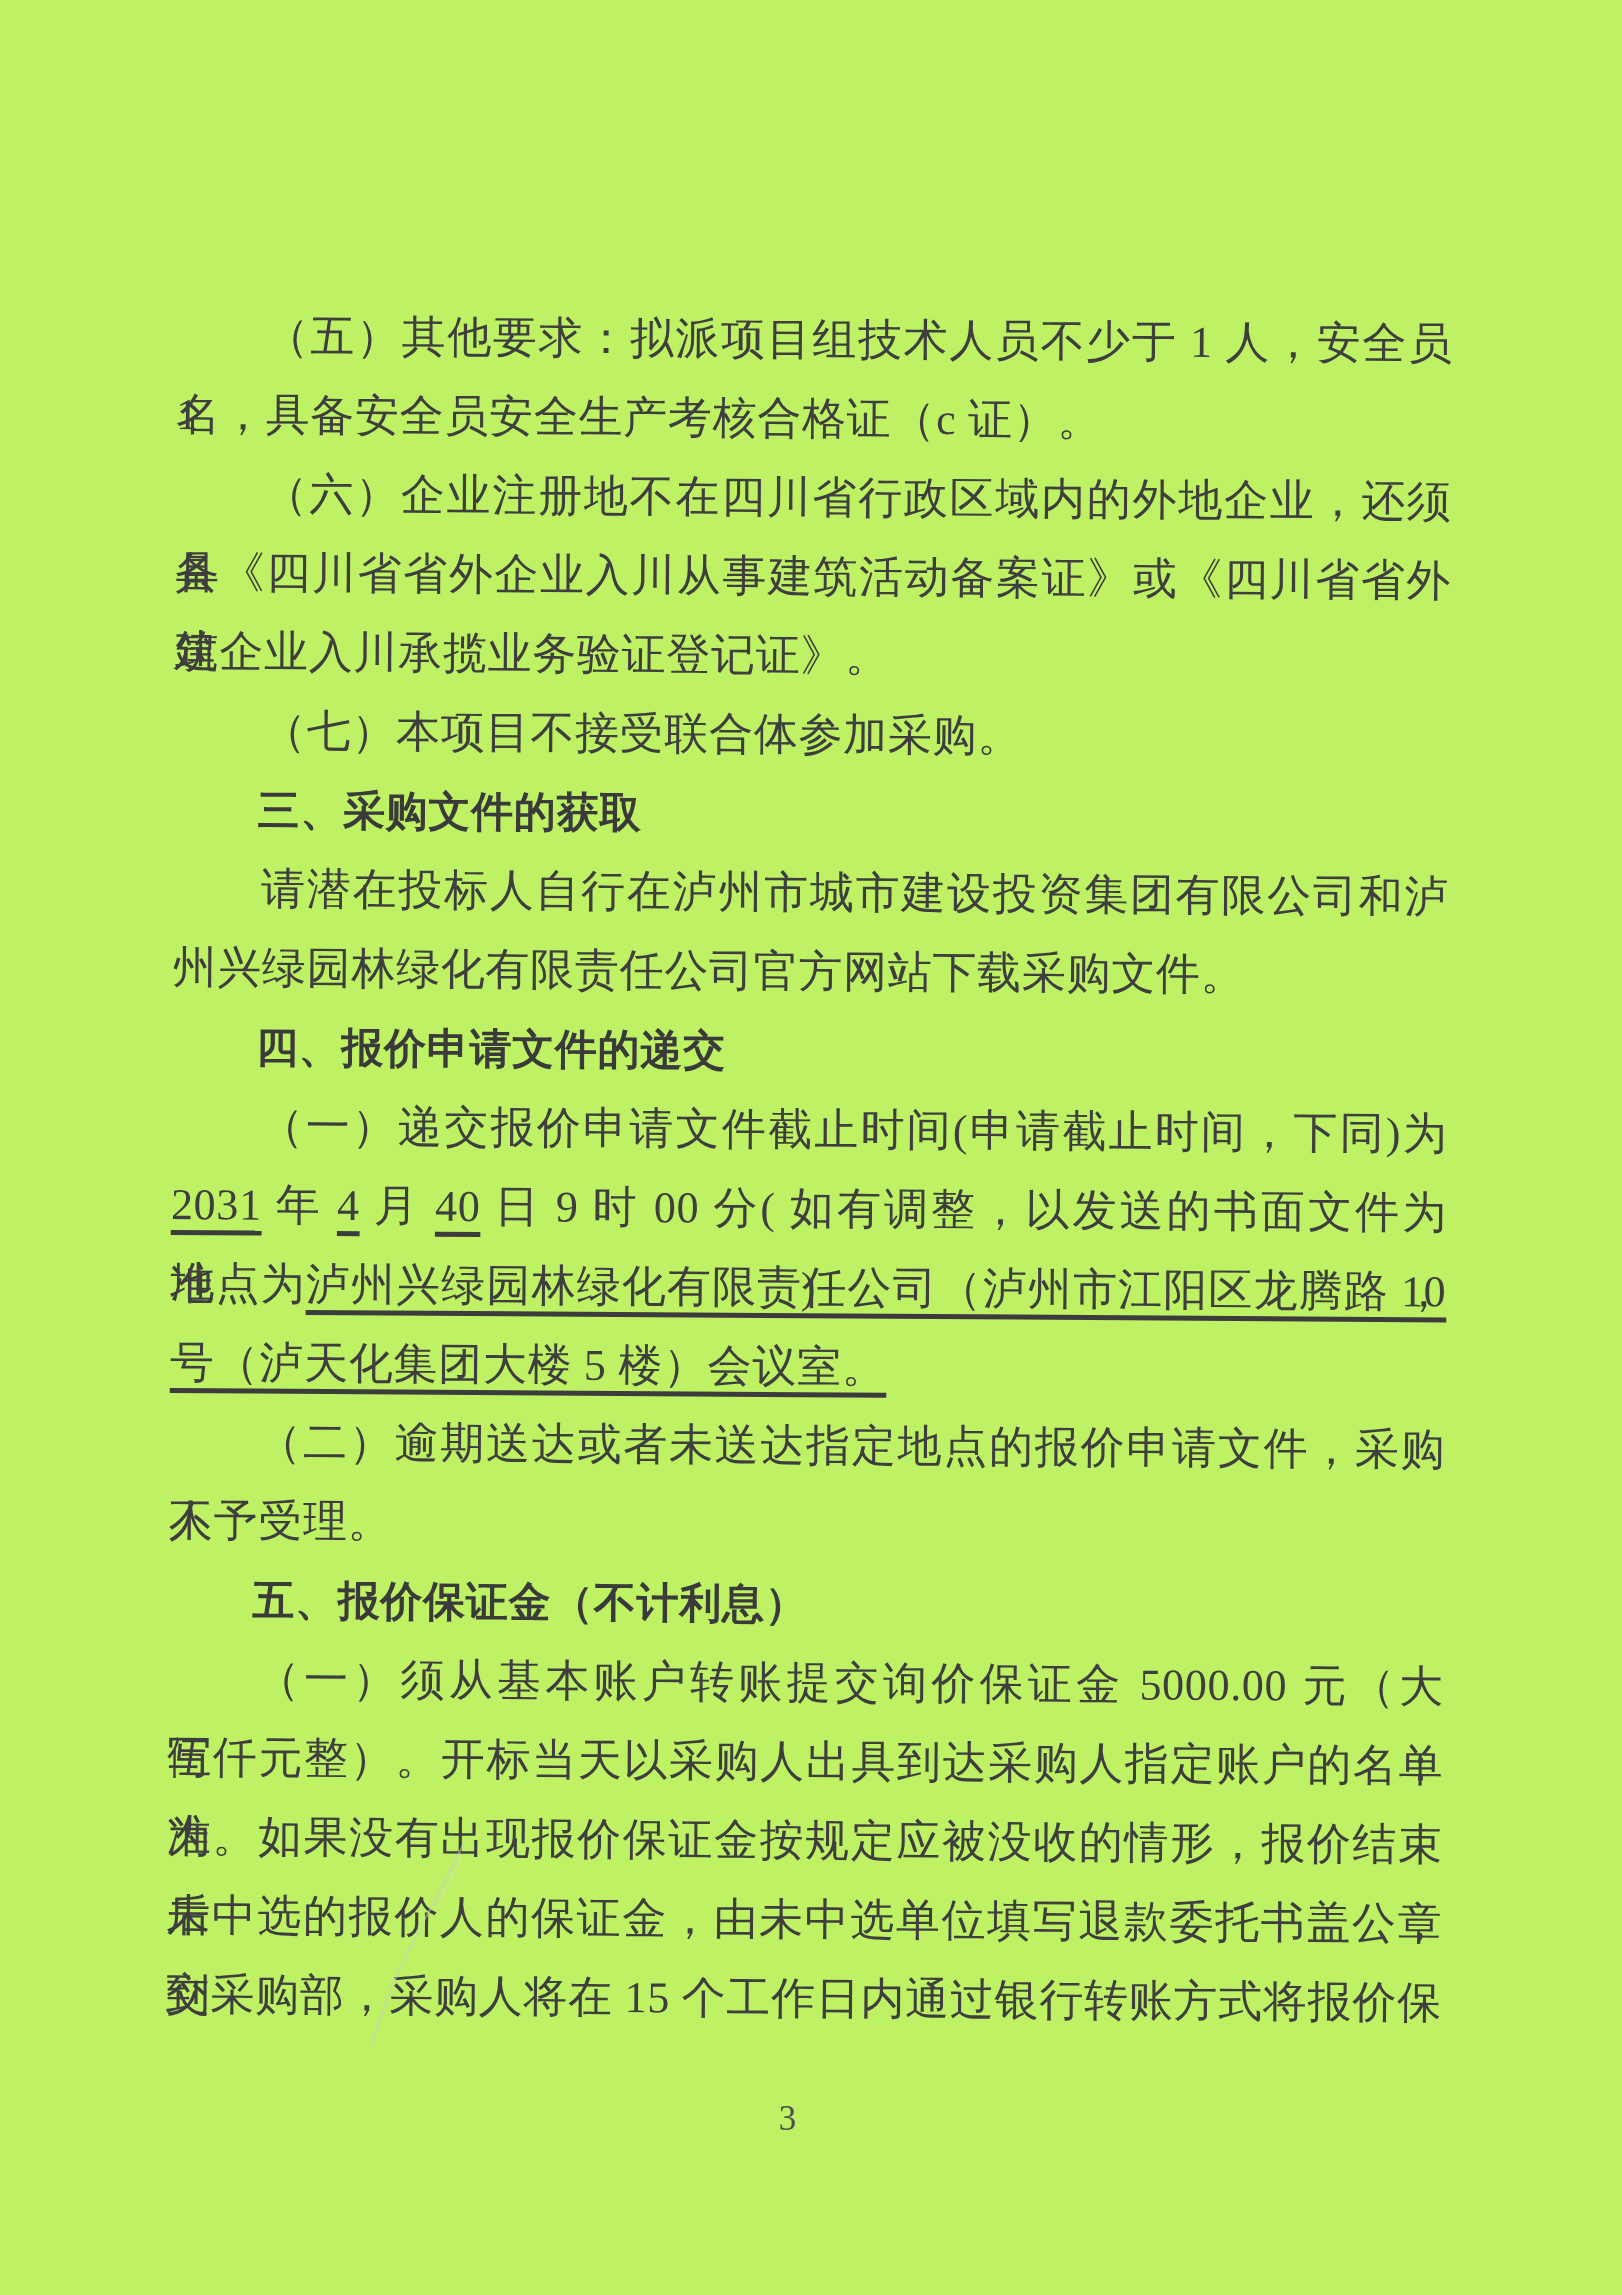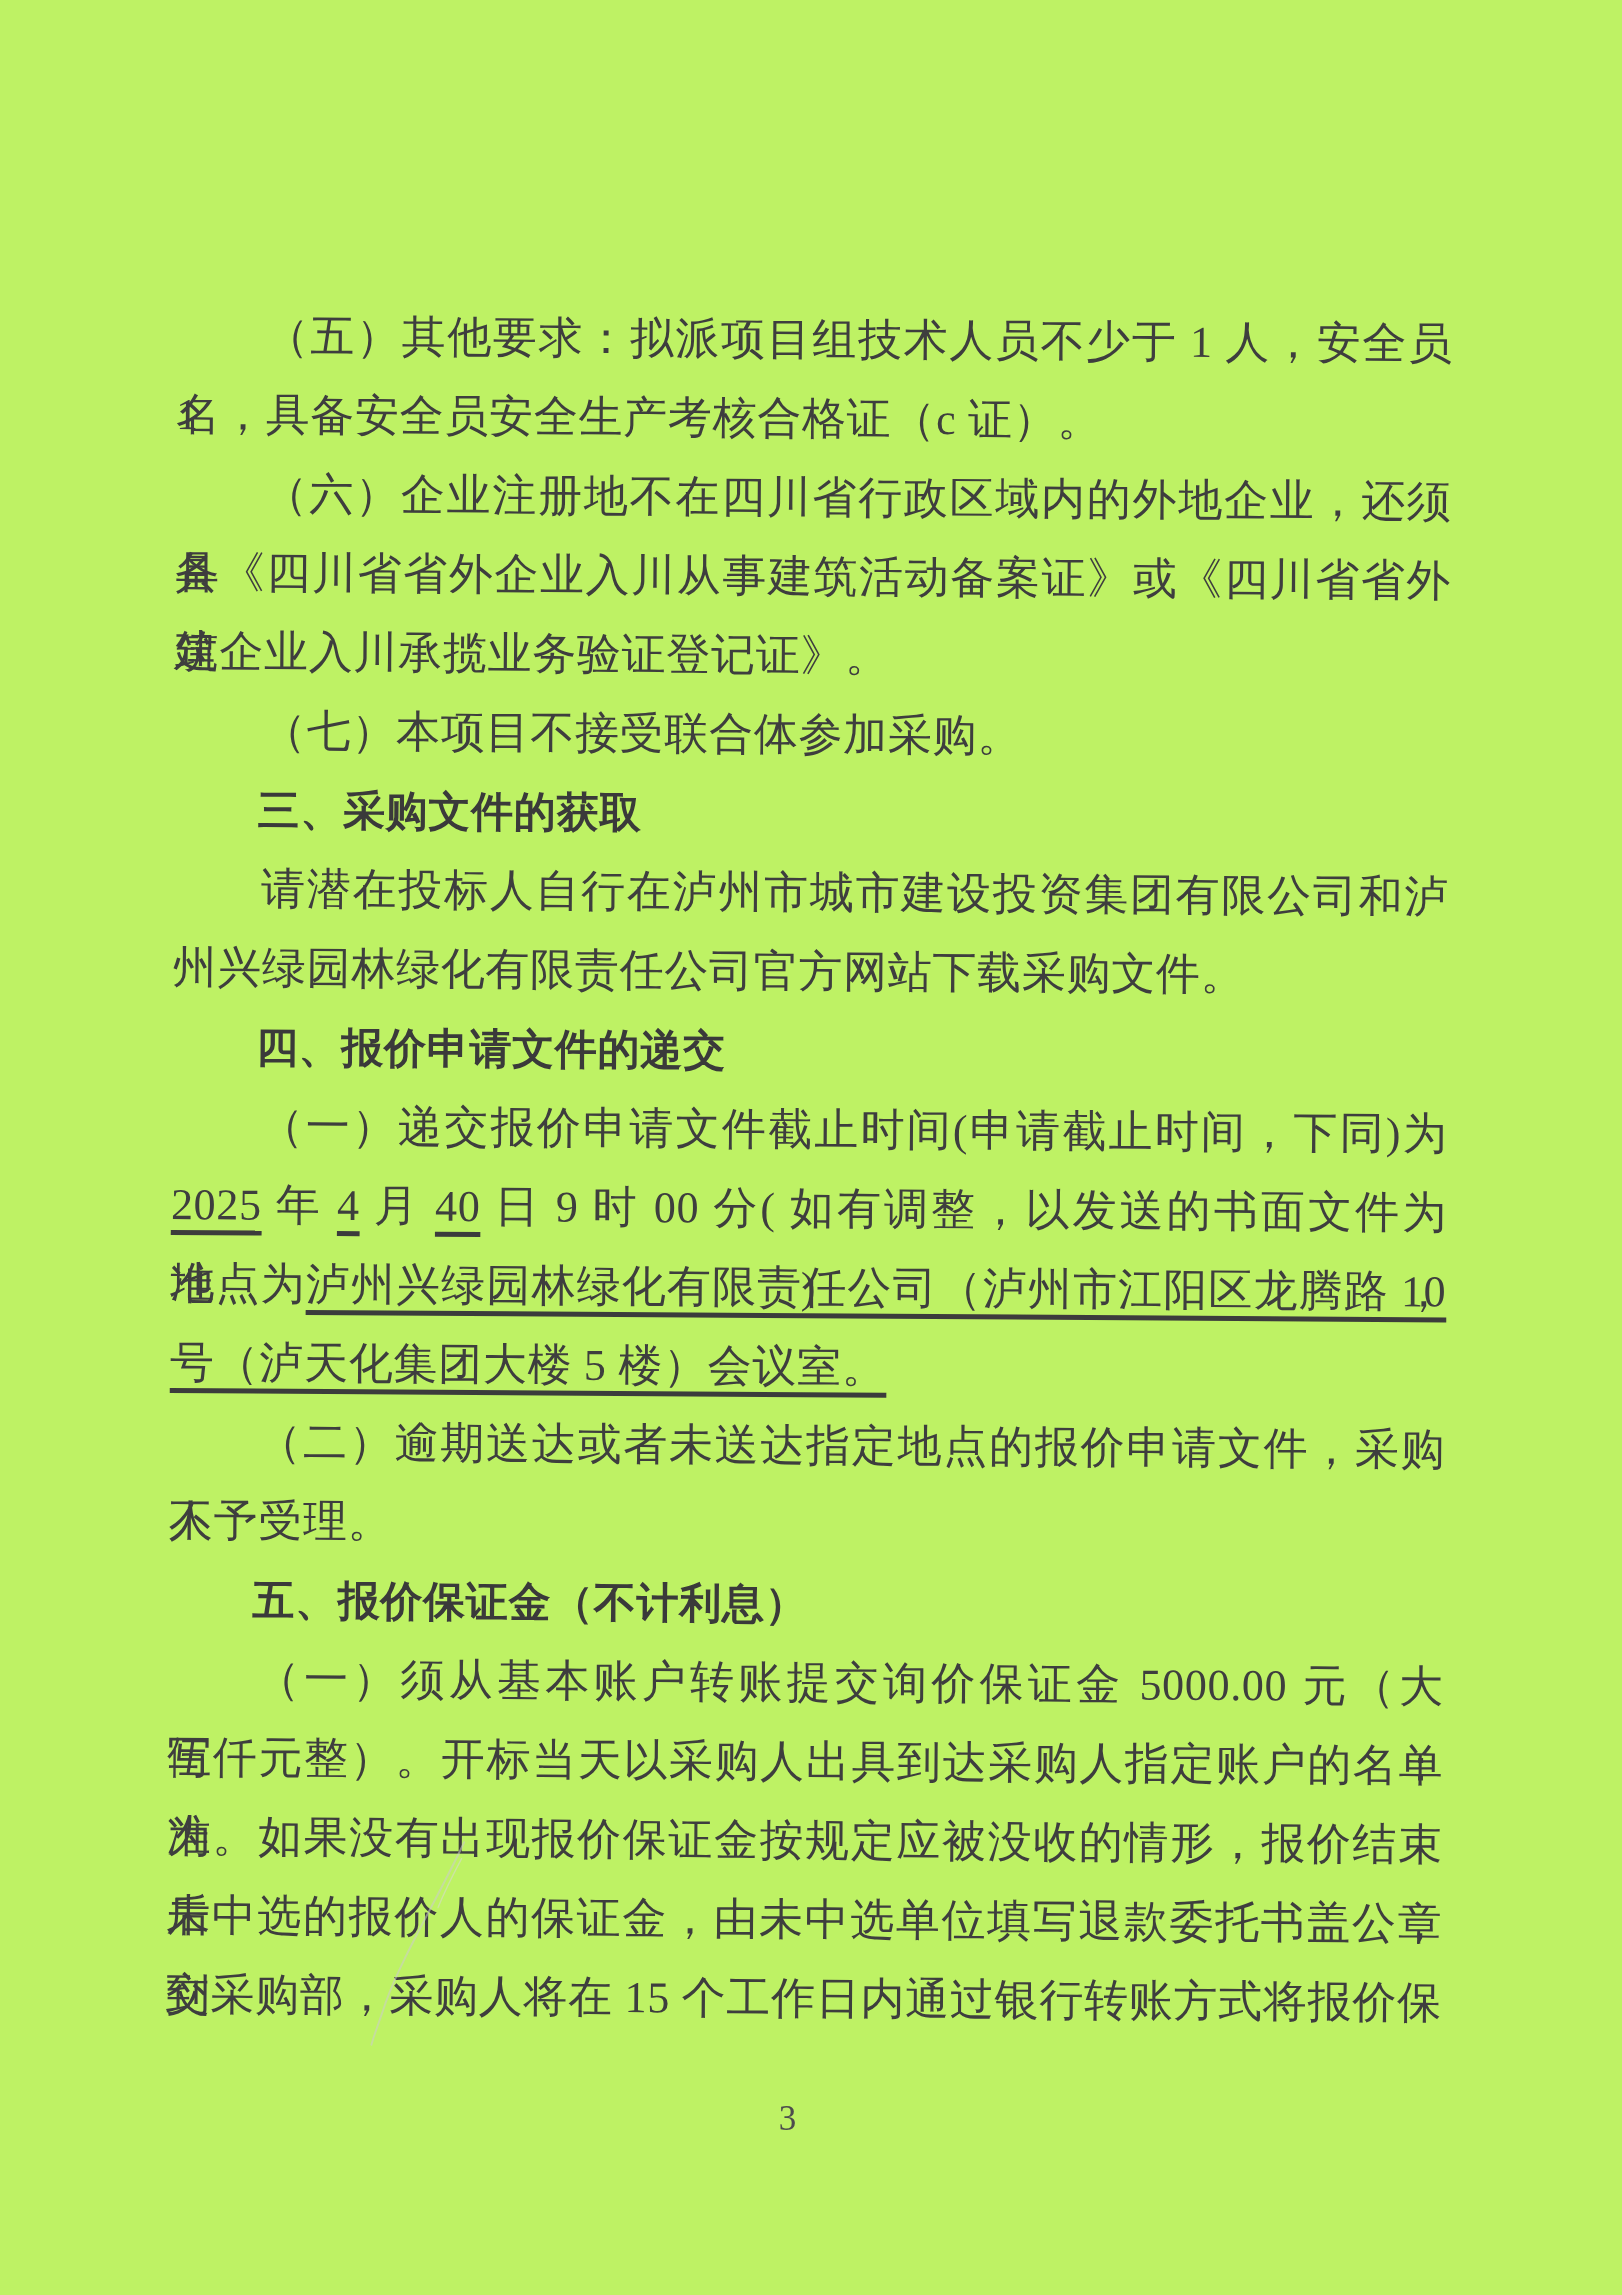--- a/index.html
+++ b/index.html
@@ -77,21 +77,21 @@
       <div class="line body"><span class="seg">名，具备安全员安全生产考核合格证（c 证）。</span></div>
       <div class="line body indent fill"><span class="seg">（六）企业注册地不在四川省行政区域内的外地企业，还须具</span></div>
       <div class="line body fill"><span class="seg">备《四川省省外企业入川从事建筑活动备案证》或《四川省省外建</span></div>
       <div class="line body"><span class="seg">筑企业入川承揽业务验证登记证》。</span></div>
       <div class="line body indent"><span class="seg">（七）本项目不接受联合体参加采购。</span></div>
       <div class="line heading indent"><span class="seg">三、采购文件的获取</span></div>
       <div class="line body indent fill"><span class="seg">请潜在投标人自行在泸州市城市建设投资集团有限公司和泸</span></div>
       <div class="line body"><span class="seg">州兴绿园林绿化有限责任公司官方网站下载采购文件。</span></div>
       <div class="line heading indent"><span class="seg">四、报价申请文件的递交</span></div>
       <div class="line body indent fill"><span class="seg">（一）递交报价申请文件截止时间(申请截止时间，下同)为</span></div>
-      <div class="line body fill"><span class="seg underline">2025</span><span class="seg"> 年 </span><span class="seg underline">4</span><span class="seg"> 月 </span><span class="seg underline"> 40</span><span class="seg"> 日 9 时 00 分( 如有调整，以发送的书面文件为准)，</span></div>
+      <div class="line body fill"><span class="seg underline">2031</span><span class="seg"> 年 </span><span class="seg underline">4</span><span class="seg"> 月 </span><span class="seg underline"> 40</span><span class="seg"> 日 9 时 00 分( 如有调整，以发送的书面文件为准)，</span></div>
       <div class="line body fill"><span class="seg">地点为</span><span class="seg underline">泸州兴绿园林绿化有限责任公司（泸州市江阳区龙腾路 10</span></div>
       <div class="line body"><span class="seg underline">号（泸天化集团大楼 5 楼）会议室。</span></div>
       <div class="line body indent fill"><span class="seg">（二）逾期送达或者未送达指定地点的报价申请文件，采购人</span></div>
       <div class="line body"><span class="seg">不予受理。</span></div>
       <div class="line heading indent"><span class="seg">五、报价保证金（不计利息）</span></div>
       <div class="line body indent fill"><span class="seg">（一）须从基本账户转账提交询价保证金 5000.00 元（大写：</span></div>
       <div class="line body fill"><span class="seg">伍仟元整）。开标当天以采购人出具到达采购人指定账户的名单为</span></div>
       <div class="line body fill"><span class="seg">准。如果没有出现报价保证金按规定应被没收的情形，报价结束后，</span></div>
       <div class="line body fill"><span class="seg">未中选的报价人的保证金，由未中选单位填写退款委托书盖公章交</span></div>
       <div class="line body fill"><span class="seg">到采购部，采购人将在 15 个工作日内通过银行转账方式将报价保</span></div>

